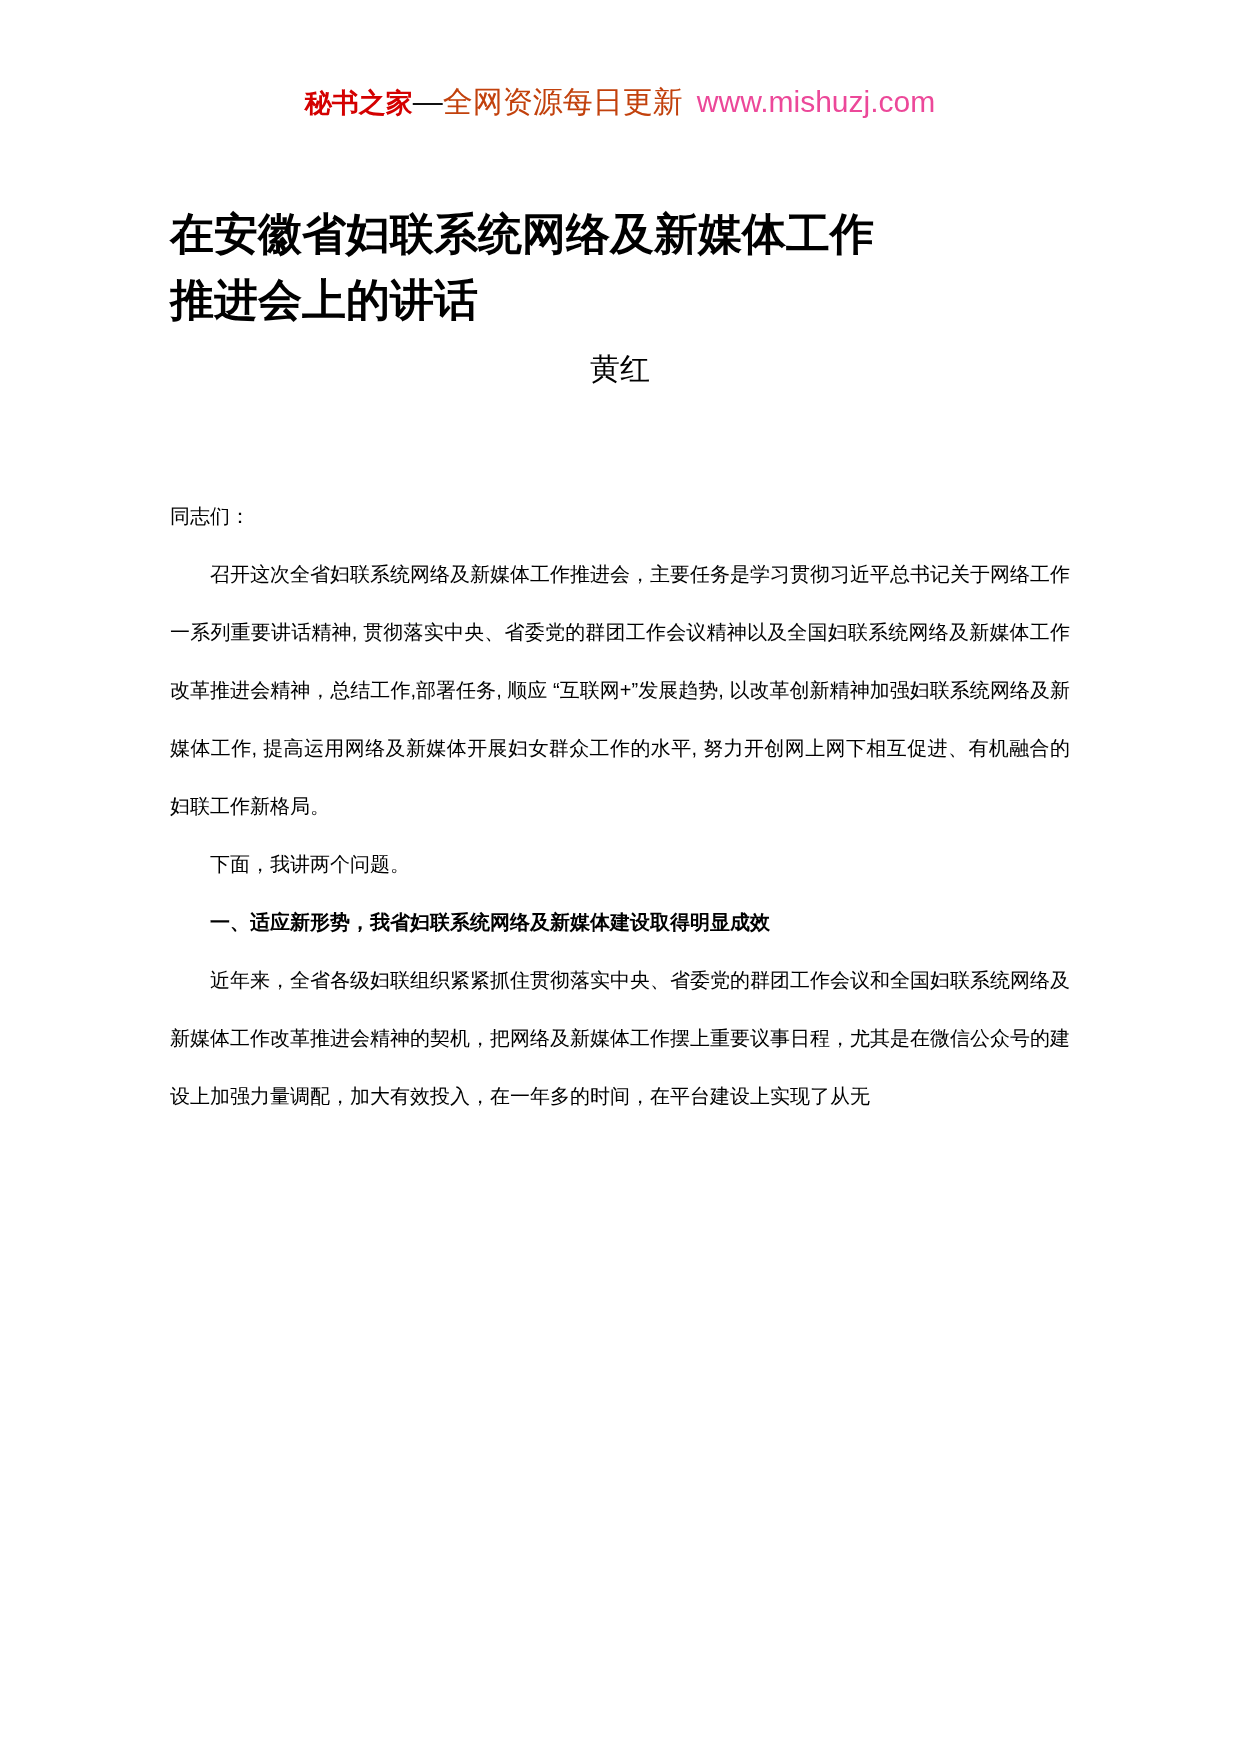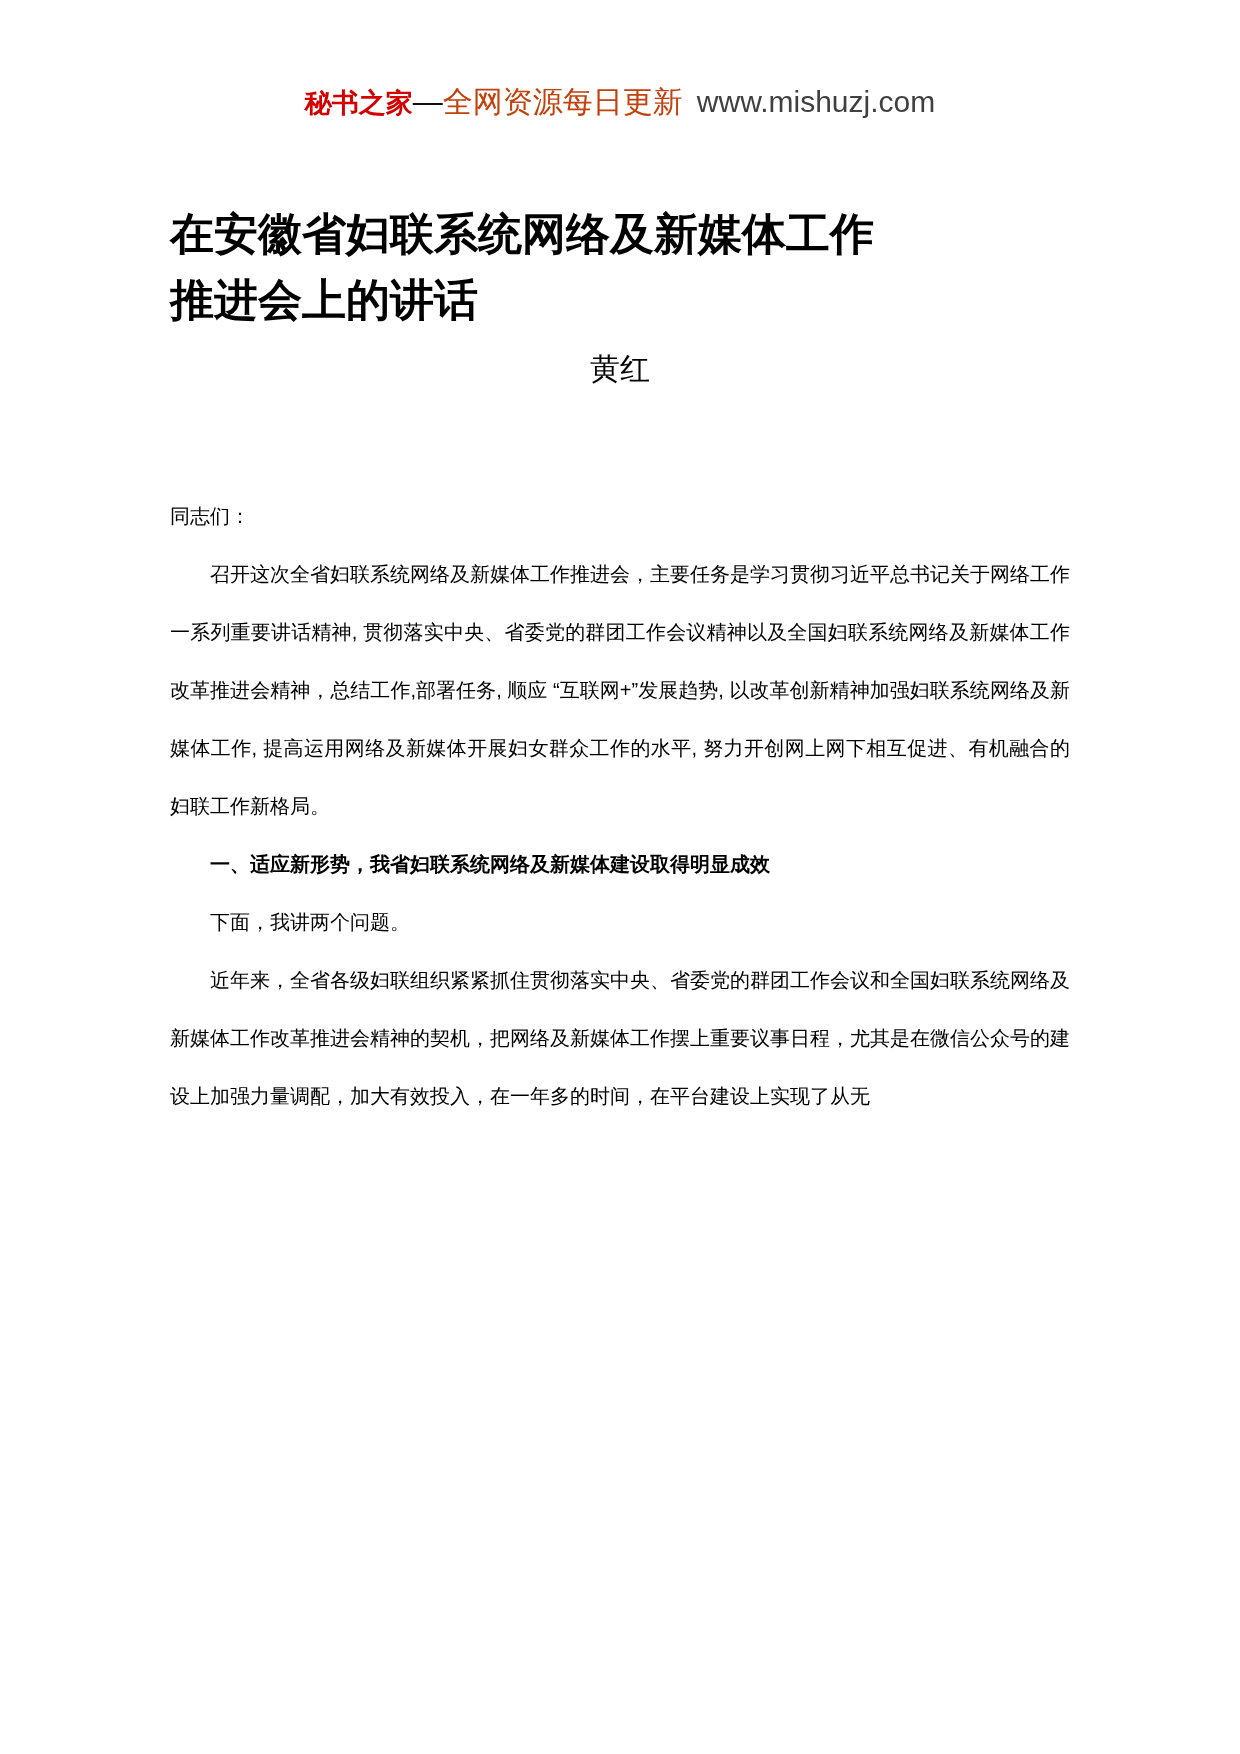--- a/index.html
+++ b/index.html
@@ -35,21 +35,21 @@
   }
   .dash {
     color: #111111;
     font-weight: 400;
   }
   .tagline {
     color: #c2410c;
     font-weight: 400;
   }
   .url {
-    color: #404040;
+    color: #ec4899;
     text-decoration: none;
     margin-left: 14px;
     cursor: pointer;
   }
   
   .doc-title {
     margin: 78px 0 0 0;
     font-size: 44px;
     font-weight: 700;
     line-height: 66px;
@@ -98,18 +98,18 @@
   <h1 class="doc-title">
     <span class="tl">在安徽省妇联系统网络及新媒体工作</span>
     <span class="tl">推进会上的讲话</span>
   </h1>
 
   <div class="author">黄红</div>
 
   <div class="body-text">
     <p class="salutation">同志们：</p>
     <p class="para">召开这次全省妇联系统网络及新媒体工作推进会，主要任务是学习贯彻习近平总书记关于网络工作一系列重要讲话精神, 贯彻落实中央、省委党的群团工作会议精神以及全国妇联系统网络及新媒体工作改革推进会精神，总结工作,部署任务, 顺应 “互联网+”发展趋势, 以改革创新精神加强妇联系统网络及新媒体工作, 提高运用网络及新媒体开展妇女群众工作的水平, 努力开创网上网下相互促进、有机融合的妇联工作新格局。</p>
+    <p class="para">下面，我讲两个问题。</p>
     <p class="para bold">一、适应新形势，我省妇联系统网络及新媒体建设取得明显成效</p>
-    <p class="para">下面，我讲两个问题。</p>
     <p class="para">近年来，全省各级妇联组织紧紧抓住贯彻落实中央、省委党的群团工作会议和全国妇联系统网络及新媒体工作改革推进会精神的契机，把网络及新媒体工作摆上重要议事日程，尤其是在微信公众号的建设上加强力量调配，加大有效投入，在一年多的时间，在平台建设上实现了从无</p>
   </div>
 
 </div>
 
 </body></html>

